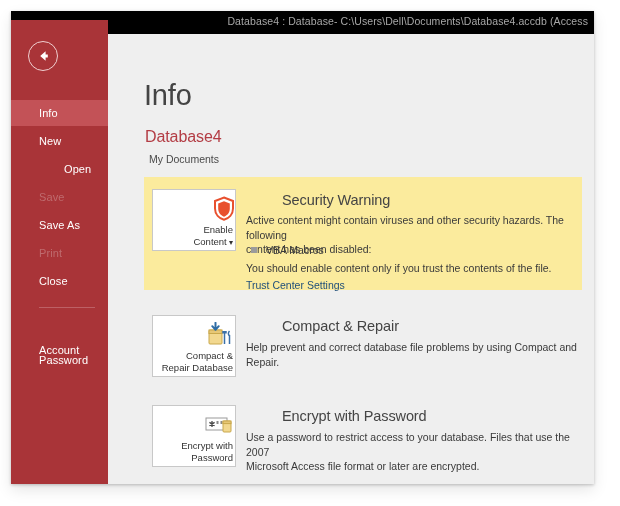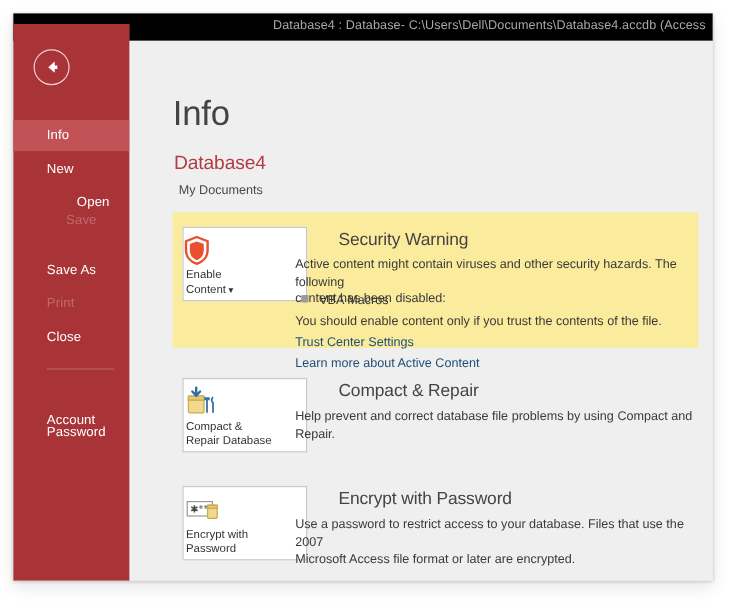--- a/index.html
+++ b/index.html
@@ -134,27 +134,27 @@
     left: 36px;
     top: 143px;
     width: 438px;
     height: 113px;
     background: #fbeb9d;
   }
 
   
   .tile-button {
     position: absolute;
-    width: 104px;
+    width: 84px;
     height: 62px;
     background: #ffffff;
     border: 1px solid #c8c8c8;
     box-sizing: border-box;
     cursor: pointer;
-    text-align: left;
+    text-align: right;
   }
   .tile-icon { height: 26px; margin-top: 6px; }
   .tile-label {
     font-size: 9.5px;
     color: #333333;
     line-height: 11.5px;
     margin-top: 2px;
     padding: 0 2px;
   }
 
@@ -205,21 +205,21 @@
 
     <div class="nav-item selected" style="top:80px;">
       <span>Info</span>
     </div>
     <div class="nav-item" style="top:108px;">
       <span>New</span>
     </div>
     <div class="nav-item" style="top:136px;margin-left:25px;">
       <span>Open</span>
     </div>
-    <div class="nav-item disabled" style="top:151px;margin-left:16px;">
+    <div class="nav-item disabled" style="top:164px;">
       <span>Save</span>
     </div>
     <div class="nav-item" style="top:192px;">
       <span>Save As</span>
     </div>
     <div class="nav-item disabled" style="top:220px;">
       <span>Print</span>
     </div>
     <div class="nav-item" style="top:248px;">
       <span>Close</span>
@@ -259,21 +259,20 @@
     <div class="section-heading" style="left:138px; top:158px;">Security Warning</div>
     <div class="section-body" style="left:138px; top:179px; width:340px;">
       <span>Active content might contain viruses and other security hazards. The following</span><br>
       <span>content has been disabled:</span>
     </div>
     <div class="section-body" style="left:143px; top:209px;">
       <span class="bullet-sq"></span><span>VBA Macros</span>
     </div>
     <div class="section-body" style="left:138px; top:227px;">You should enable content only if you trust the contents of the file.</div>
     <div class="section-link" style="left:138px; top:245px;">Trust Center Settings</div>
-    <div class="section-link" style="left:138px; top:263px;">Learn more about Active Content</div>
 
     <div class="tile-button" style="left:44px; top:281px;">
       <div class="tile-icon">
         <svg width="30" height="25" viewBox="0 0 30 25">
           <rect x="4" y="8" width="13" height="14" rx="1" fill="#f2d88f" stroke="#c9a84c" stroke-width="1"></rect>
           <rect x="4" y="8" width="13" height="3.5" fill="#e6c776" stroke="#c9a84c" stroke-width="1"></rect>
           <path d="M10.5 0.8 L10.5 6.2 M10.5 7.8 L7.3 4.2 M10.5 7.8 L13.7 4.2" stroke="#2e6ca4" stroke-width="2" fill="none" stroke-linecap="round"></path>
           <path d="M19.5 9 L19.5 14 M18 9 L18 11.5 M21 9 L21 11.5 M19.5 14 L19.5 22" stroke="#3a6fa8" stroke-width="1.5" fill="none"></path>
           <path d="M24.5 9 C23 10.5 23 13 24.5 13.5 L24.5 22" stroke="#3a6fa8" stroke-width="1.5" fill="none"></path>
         </svg>

